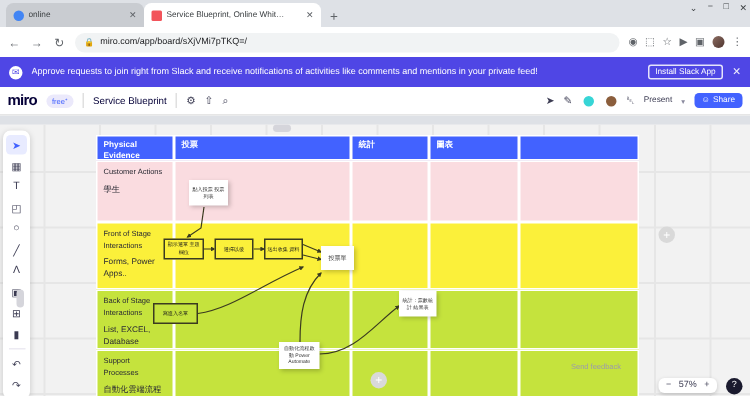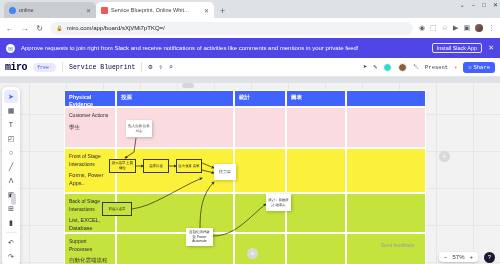--- a/index.html
+++ b/index.html
@@ -43,21 +43,21 @@
   .banner .bico { width:9px; height:9px; border-radius:50%; background:#fff;
     color:#4f46e5; font-size:6px; display:flex; align-items:center;
     justify-content:center; flex:0 0 auto; }
   .banner .btxt { flex:1; white-space:nowrap; overflow:hidden; }
   .banner .bbtn { border:1px solid rgba(255,255,255,.85); border-radius:2px;
     padding:1px 4px; font-size:5.5px; background:transparent; color:#fff; }
   .banner .bclose { font-size:7px; opacity:.9; }
 
   
   .mirobar { height:19px; background:#fff; display:flex; align-items:center;
-    padding:0 5px; gap:6px; border-bottom:1px solid #e6e6e6; position:relative;font-family:Liberation Mono, monospace; }
+    padding:0 5px; gap:6px; border-bottom:1px solid #e6e6e6; position:relative; }
   .logo { font-size:10px; font-weight:bold; letter-spacing:-.5px; color:#050038; }
   .plan { background:#ebe9fb; color:#4262ff; font-size:5px; border-radius:6px;
     padding:1px 4px; }
   .vsep { width:1px; height:10px; background:#e0e0e0; }
   .boardname { font-size:6.5px; color:#050038; }
   .tico { font-size:7px; color:#3b3b52; }
   .spacer { flex:1; }
   .rgroup { display:flex; align-items:center; gap:6px; }
   .ava { width:9px; height:9px; border-radius:50%; border:1px solid #fff; }
   .ava.a { background:#37d5d6; }

